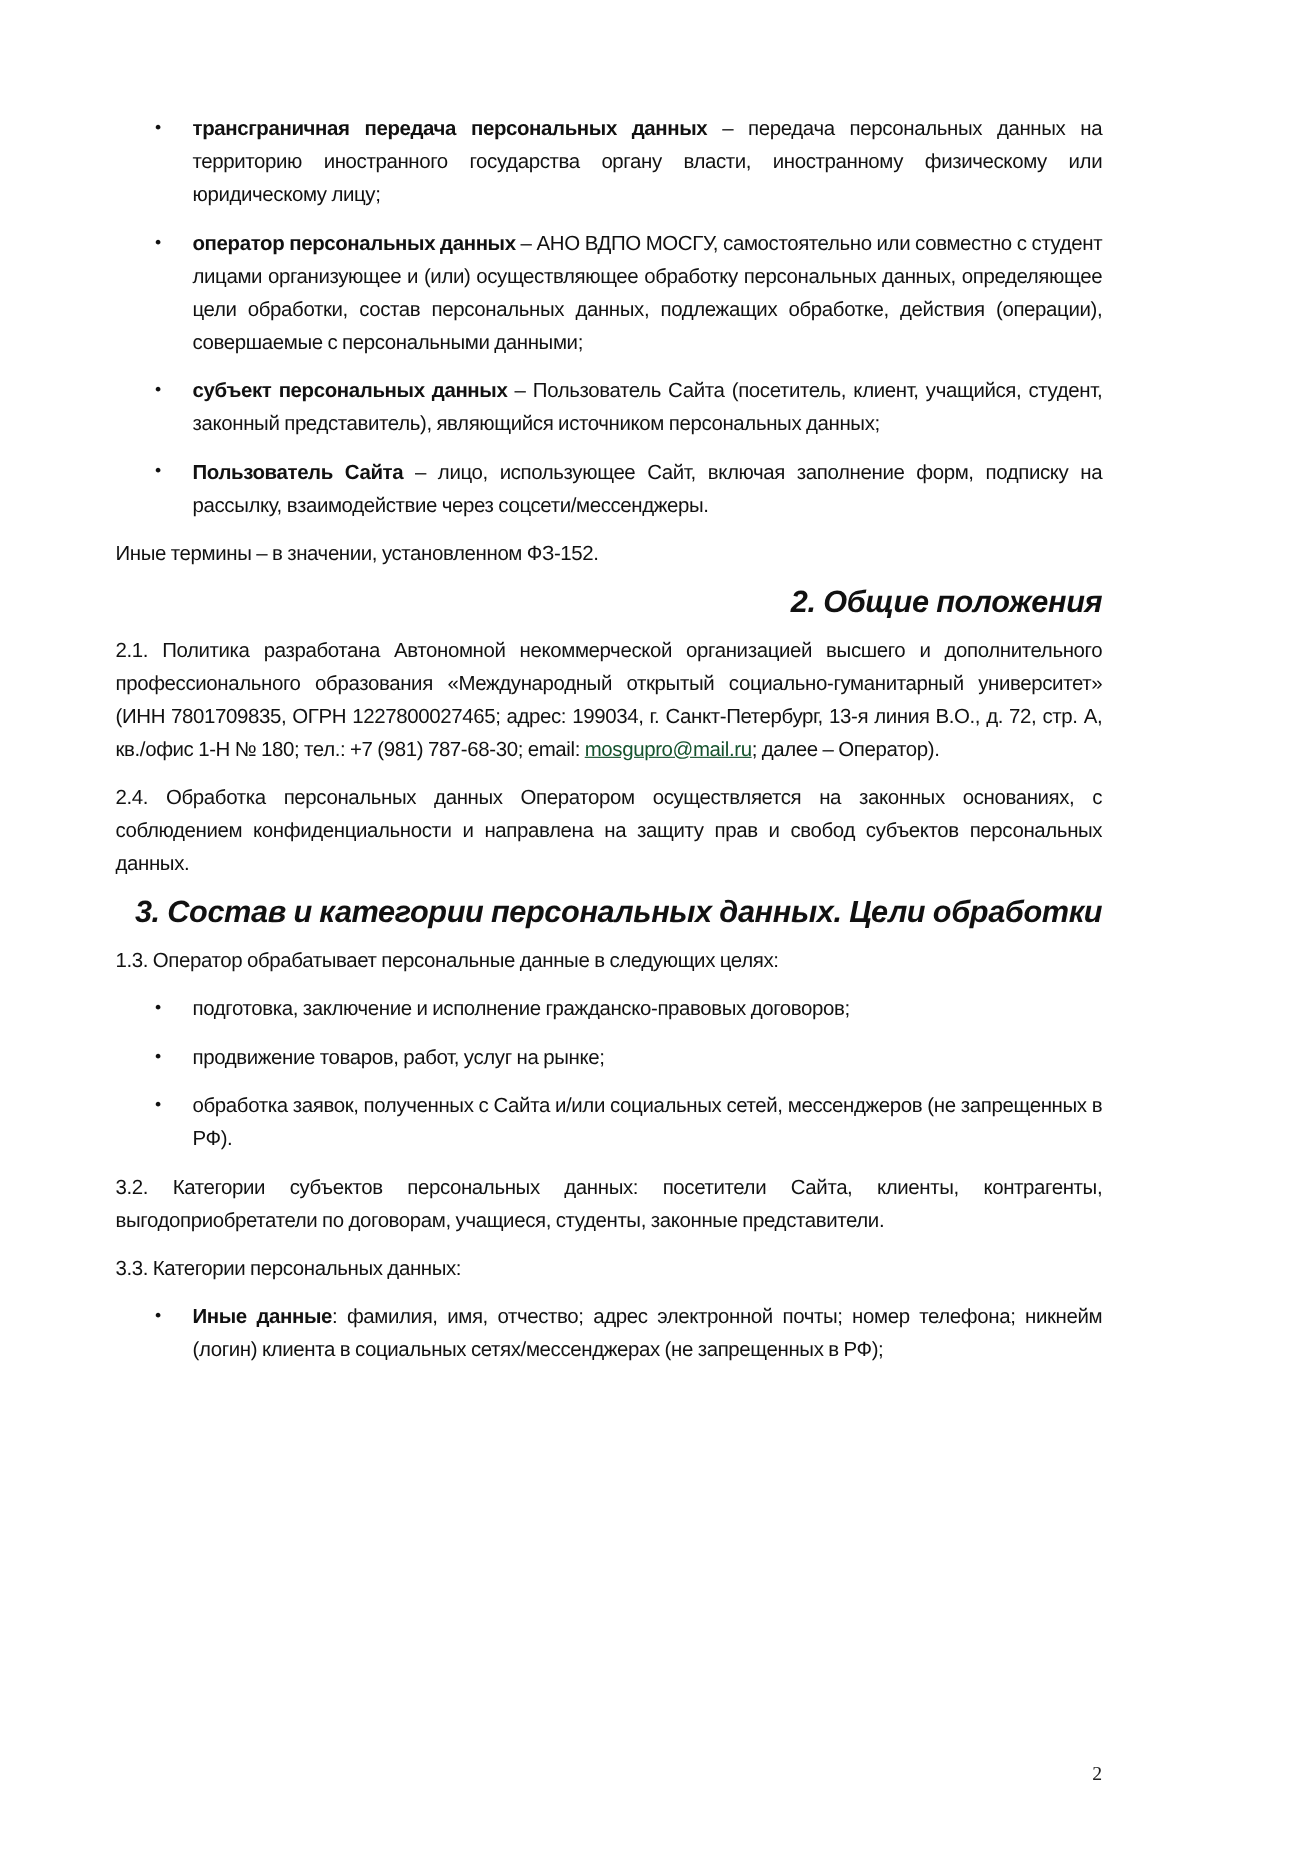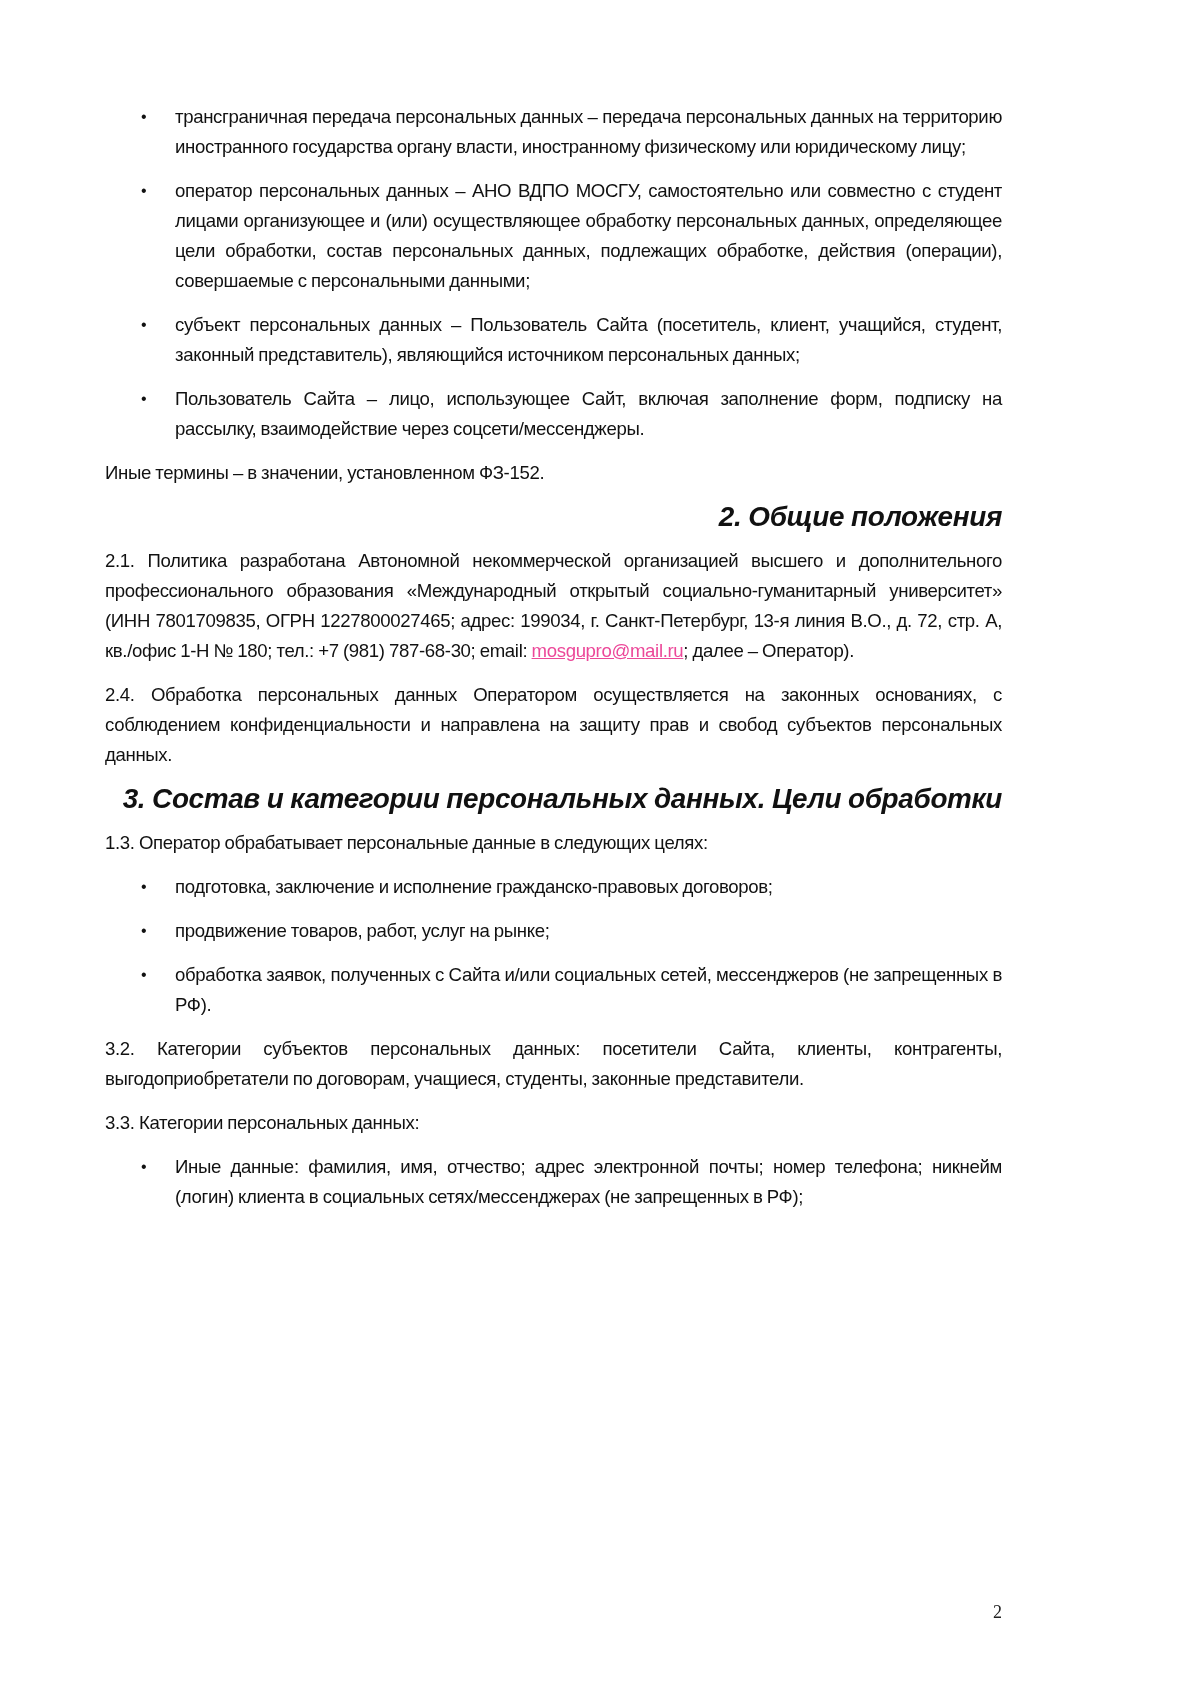--- a/index.html
+++ b/index.html
@@ -45,23 +45,23 @@
       padding-left: 70px;
       margin: 0 0 14px 0;
       text-align: justify;
     }
     .bullet-item .bullet {
       position: absolute;
       left: 36px;
       top: 0;
       font-size: 16px;
     }
-    .bullet-item b { font-weight: normal; }
+    .bullet-item b { font-weight: bold; }
     a.link {
-      color: #ec4899;
+      color: #14532d;
       text-decoration: underline;
     }
     .page-number {
       position: absolute;
       right: 188px;
       top: 1602px;
       font-family: "Liberation Serif", "DejaVu Serif", serif;
       font-size: 18px;
       color: #222222;
     }

